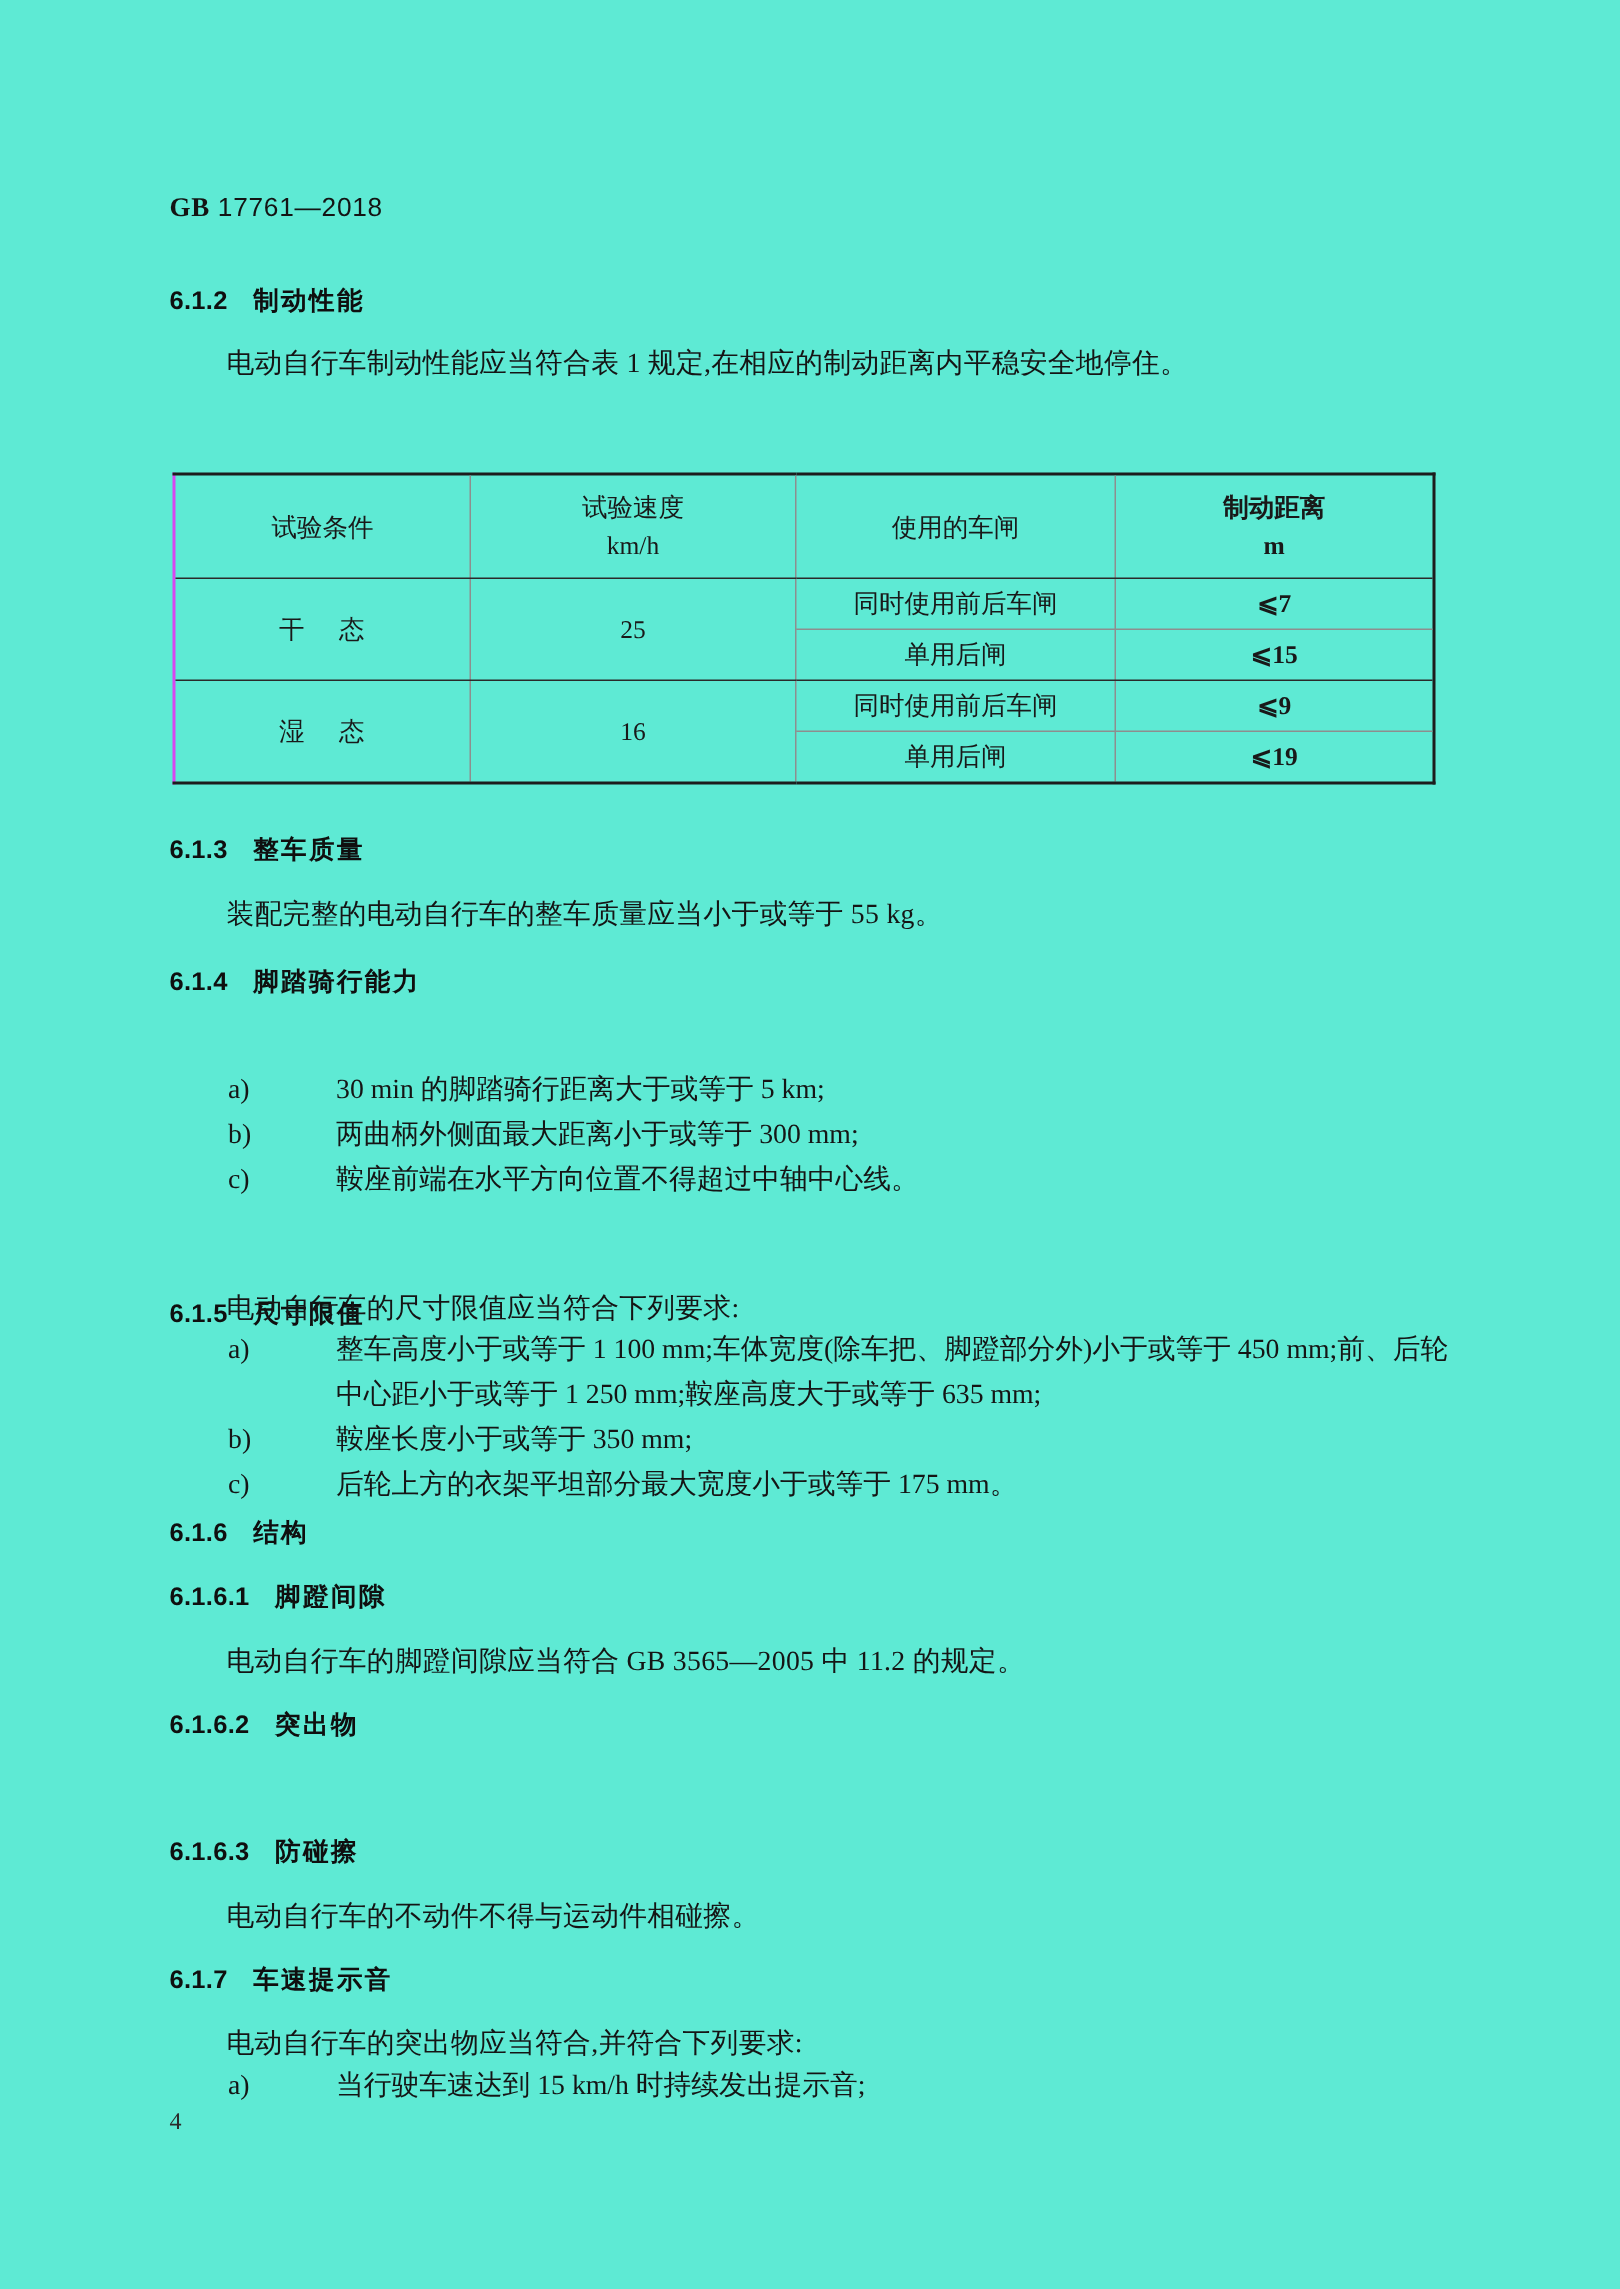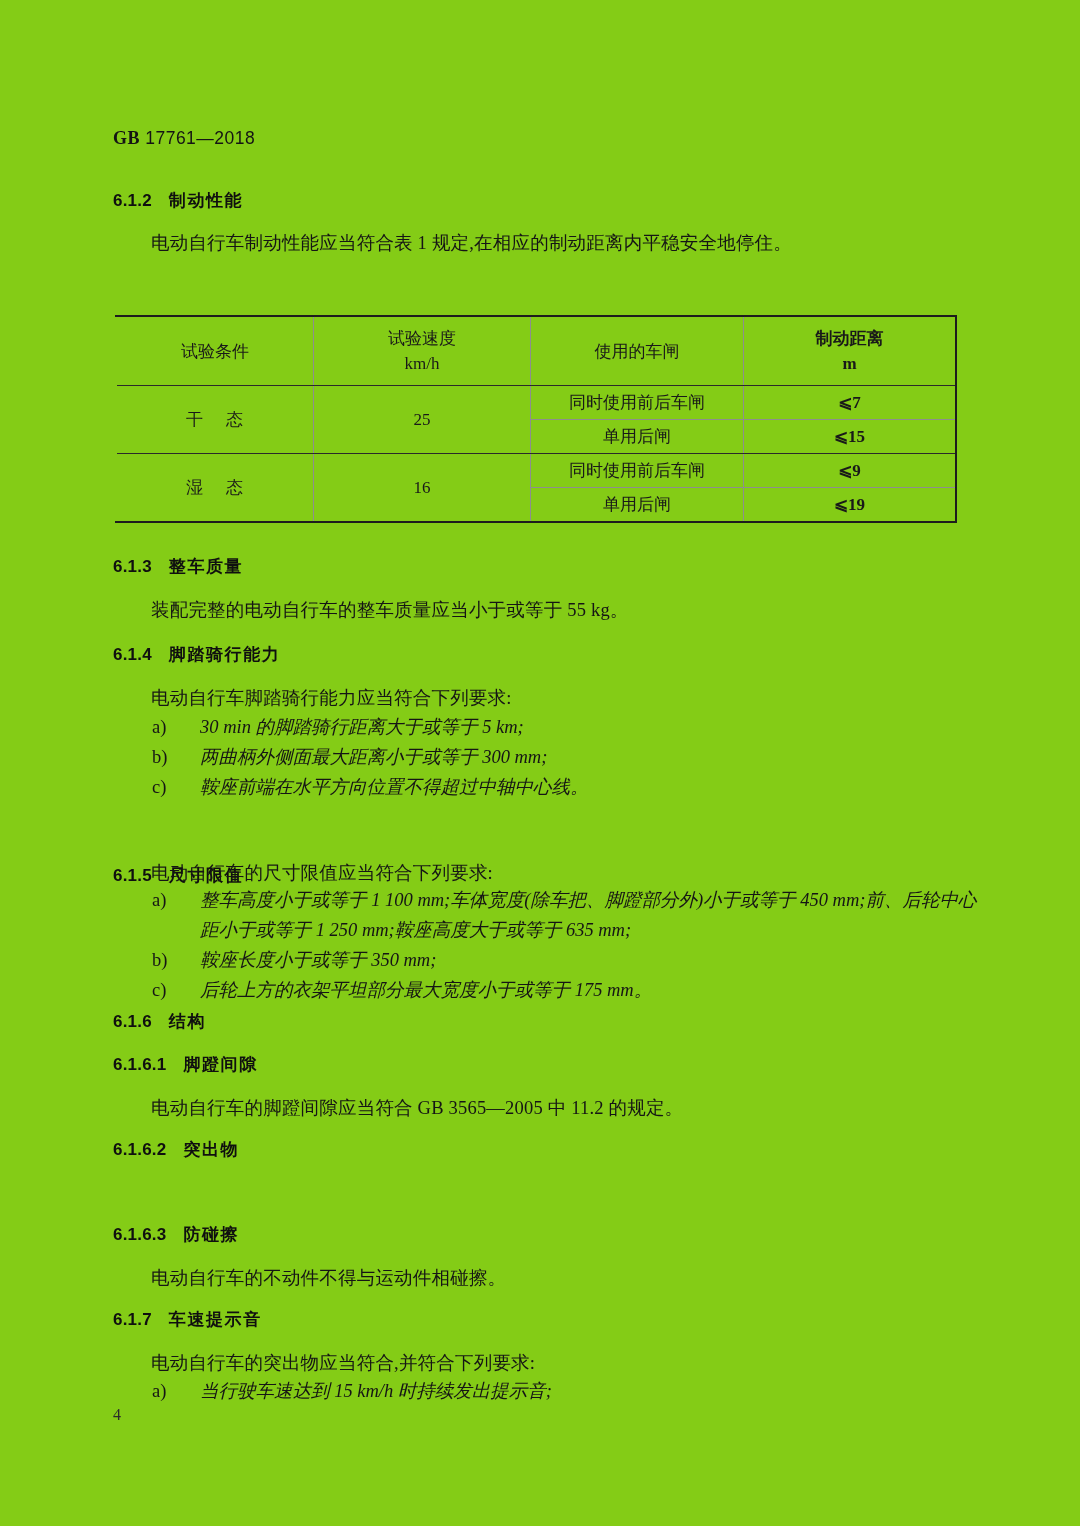--- a/index.html
+++ b/index.html
@@ -14,21 +14,21 @@
     font-family: "Liberation Serif", "DejaVu Serif", serif;
     color: #1a1a1a;
     overflow: hidden;
   }
 
   .page {
     position: absolute;
     left: 0; top: 0;
     width: 1080px;
     height: 1526px;
-    background: #84cc16;
+    background: #5eead4;
   }
 
   
   .doc-header {
     position: absolute;
     left: 113px;
     top: 128px;
     font-family: "Liberation Sans", "DejaVu Sans", sans-serif;
     font-size: 17.5px;
     letter-spacing: 0.3px;
@@ -89,22 +89,21 @@
     color: #151515;
   }
   .li .mk {
     position: absolute;
     left: 0;
     top: 0;
     width: 40px;
   }
   .li .tx {
     display: block;
-    margin-left: 48px;
-    font-style: italic;
+    margin-left: 72px;
   }
 
   
   .tbl-caption {
     position: absolute;
     top: 277px;
     left: 0;
     width: 1080px;
     text-align: center;
     font-family: "Liberation Sans", "DejaVu Sans", sans-serif;
@@ -126,21 +125,21 @@
   }
   .tbl td {
     border: 1px solid #8e8e8e;
     text-align: center;
     vertical-align: middle;
     color: #191919;
     padding: 0;
   }
   .tbl .outer-top    { border-top: 2px solid #1d1d1d; }
   .tbl .outer-bottom { border-bottom: 2px solid #1d1d1d; text-align: center; }
-  .tbl .outer-left   { border-left: 2px solid #84cc16; margin-top: 20px; }
+  .tbl .outer-left   { border-left: 2px solid #d946ef; margin-top: 20px; }
   .tbl .outer-right  { border-right: 2px solid #1d1d1d; font-weight: bold; }
   .tbl .hdr-bottom   { border-bottom: 1.6px solid #2a2a2a; }
   .tbl .grp-bottom   { border-bottom: 1.6px solid #2a2a2a; }
 
   .tbl .hdr-cell {
     height: 68px;
     line-height: 25px;
   }
   .tbl .row-cell { height: 33px; }
   .tbl .cond-cell {
@@ -219,21 +218,20 @@
   </table>
 
   <div class="clause" style="top:555px">
     <span class="no">6.1.3</span><span class="ttl">整车质量</span>
   </div>
   <div class="para" style="top:595px">装配完整的电动自行车的整车质量应当小于或等于 55 kg。</div>
 
   <div class="clause" style="top:643px">
     <span class="no">6.1.4</span><span class="ttl">脚踏骑行能力</span>
   </div>
-  <div class="para" style="top:683px">电动自行车脚踏骑行能力应当符合下列要求:</div>
   <div class="li" style="top:712px">
     <span class="mk">a)</span>
     <span class="tx">30 min 的脚踏骑行距离大于或等于 5 km;</span>
   </div>
   <div class="li" style="top:742px">
     <span class="mk">b)</span>
     <span class="tx">两曲柄外侧面最大距离小于或等于 300 mm;</span>
   </div>
   <div class="li" style="top:772px">
     <span class="mk">c)</span>

